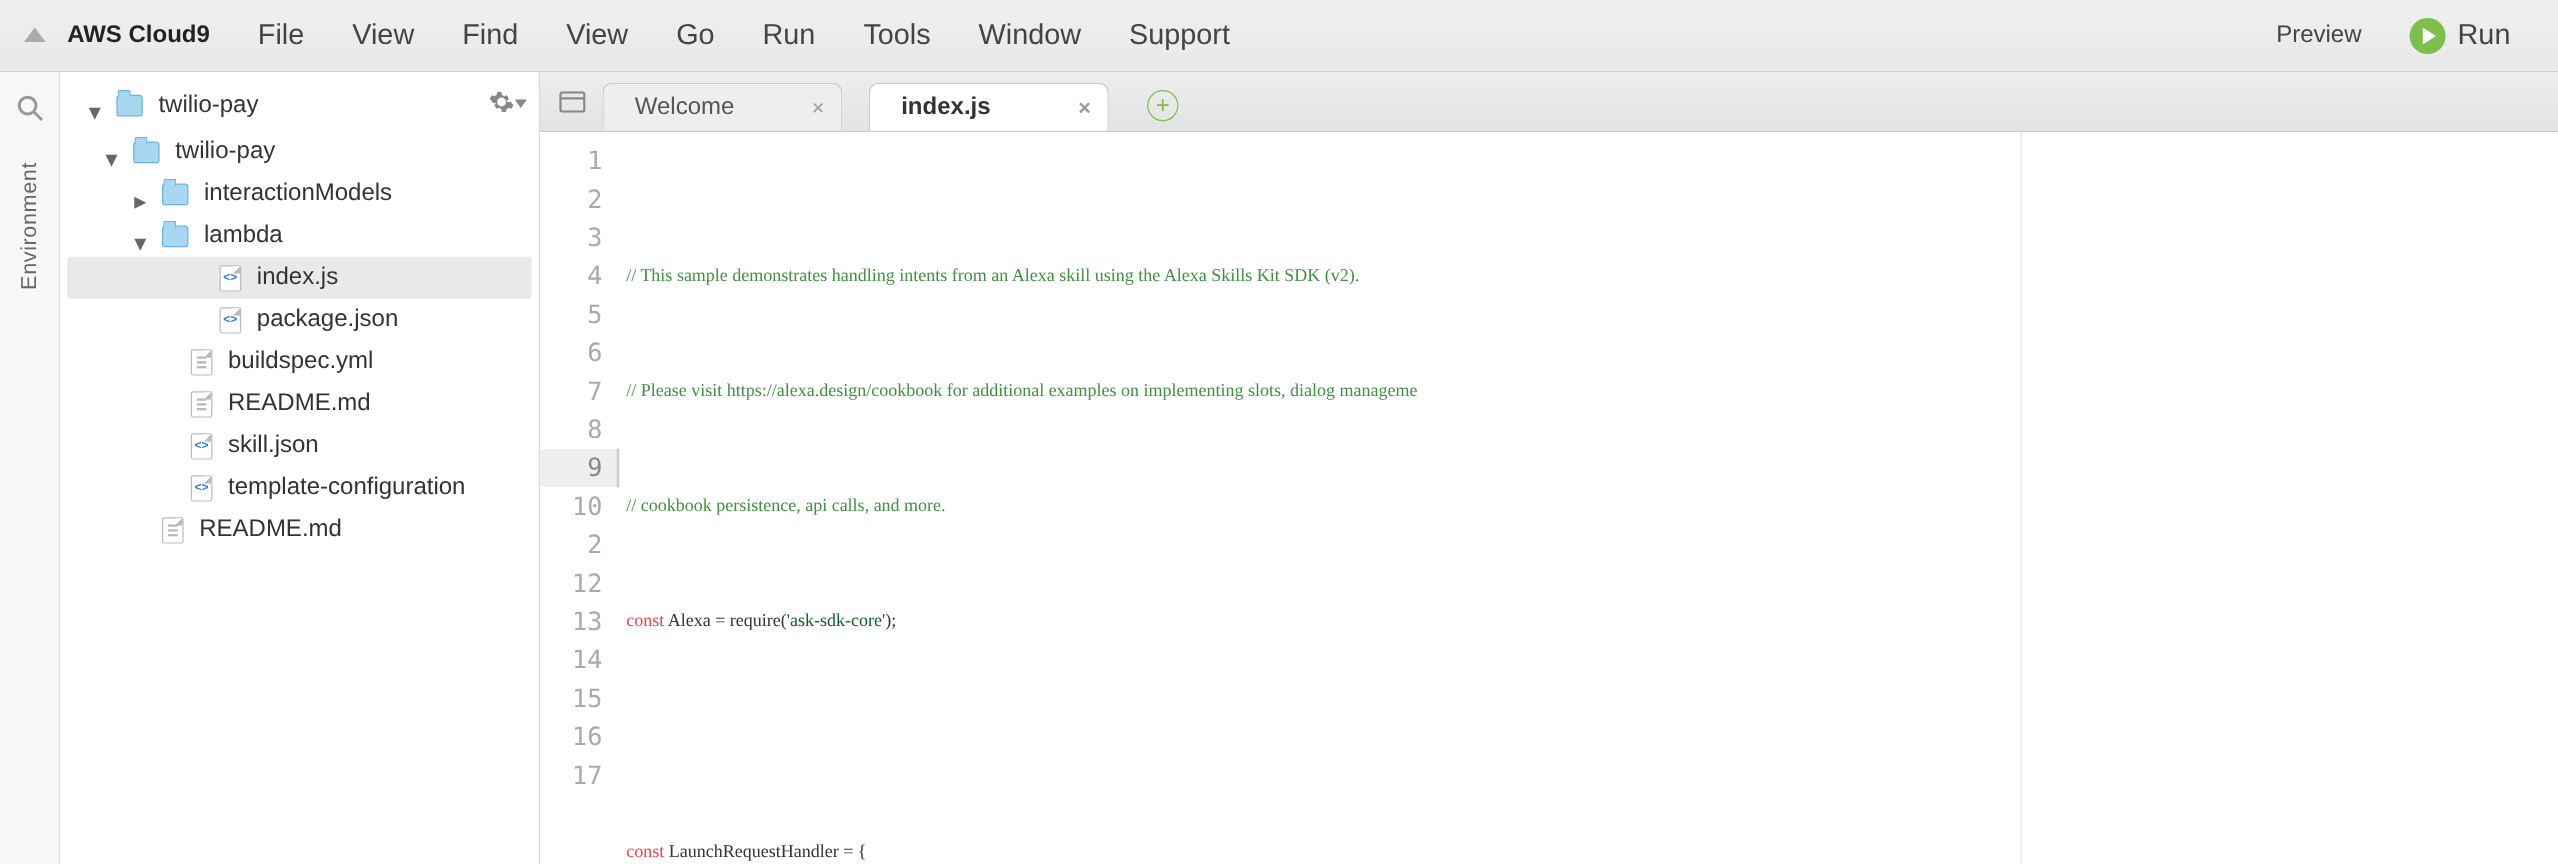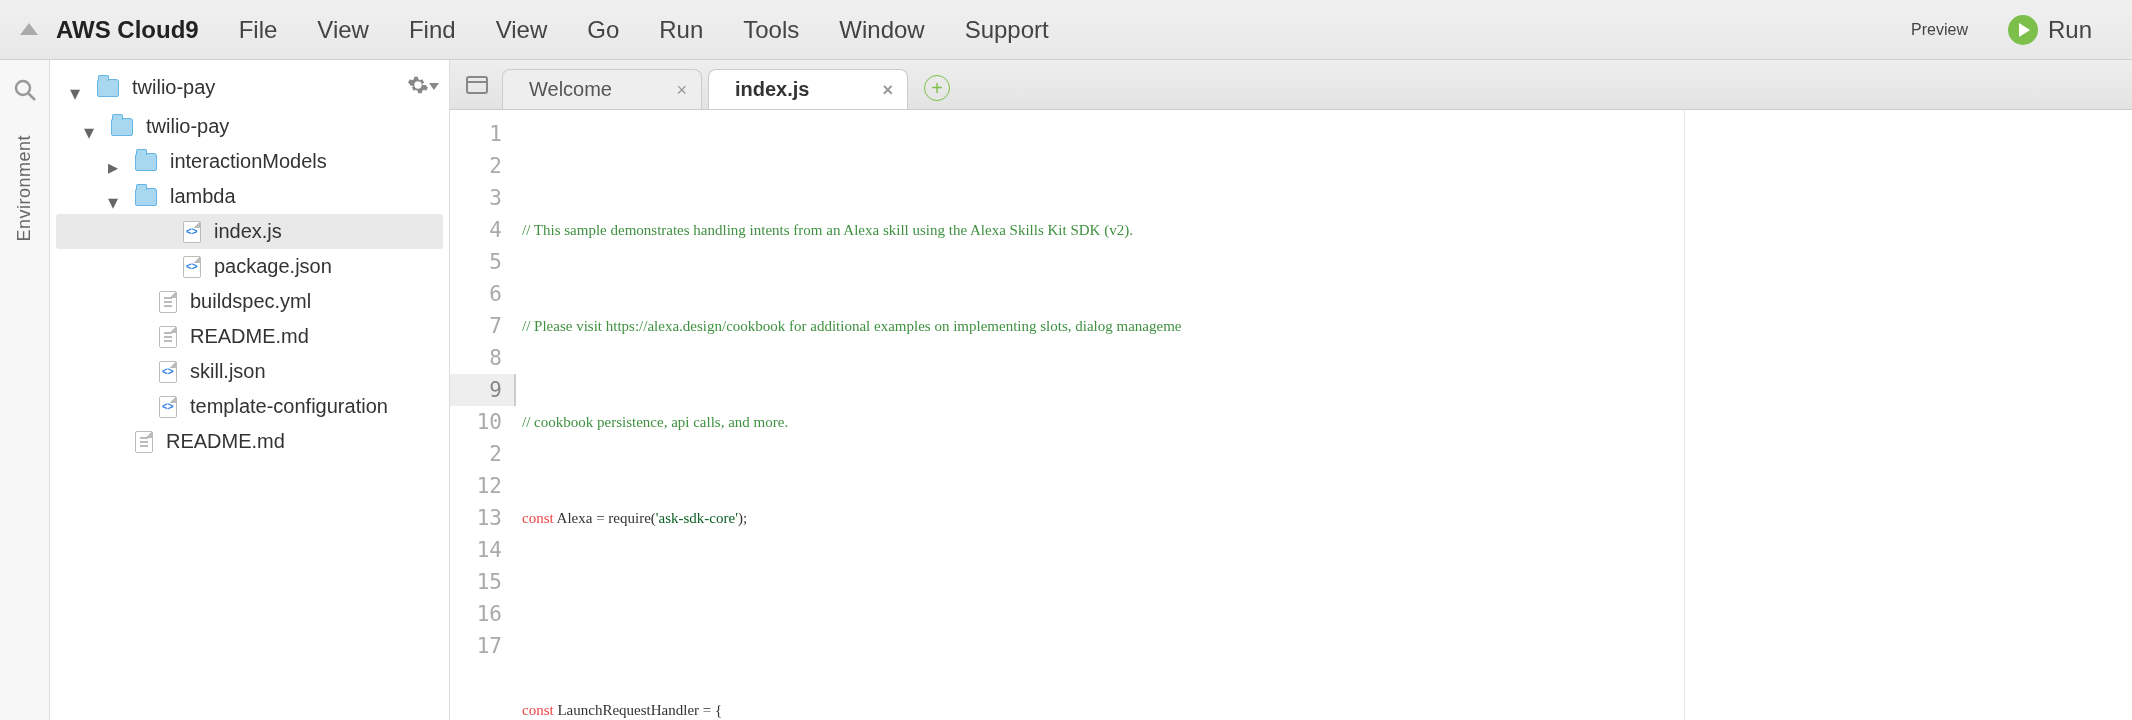--- a/index.html
+++ b/index.html
@@ -1,62 +1,62 @@
 <!DOCTYPE html>
 <html><head>
 <meta charset="utf-8">
 <style>
 * { margin: 0; padding: 0; box-sizing: border-box; }
 body { font-family: -apple-system, BlinkMacSystemFont, "Segoe UI", Arial, sans-serif; font-size: 14px; color: #333; background: #fff; overflow: hidden; width: 2132px; height: 720px; }
 
 
 .menubar { height: 60px; background: linear-gradient(#f0f0f0,#e8e8e8); border-bottom: 1px solid #d0d0d0; display: flex; align-items: center; padding: 0 20px; gap: 0; }
 .menubar .collapse-icon { color: #999; margin-right: 18px; cursor: pointer; }
-.menubar .brand { font-weight: 700; font-size: 24px; color: #222; margin-right: 20px; }
+.menubar .brand { font-weight: 700; font-size: 20px; color: #222; margin-right: 20px; }
 .menubar .menu-item { font-size: 24px; color: #444; padding: 6px 20px; cursor: pointer; }
 .menubar .spacer { flex: 1; }
-.menubar .preview { font-size: 16px; color: #444; margin-right: 40px; cursor: pointer; }
+.menubar .preview { font-size: 20px; color: #444; margin-right: 40px; cursor: pointer; }
 .menubar .run-btn { display: flex; align-items: center; gap: 10px; cursor: pointer; padding-right: 20px; }
 .menubar .run-btn .play { width: 30px; height: 30px; border-radius: 50%; background: #7cc04b; display: flex; align-items: center; justify-content: center; }
 .menubar .run-btn .play::before { content: ""; border-left: 11px solid #fff; border-top: 7px solid transparent; border-bottom: 7px solid transparent; margin-left: 3px; }
 .menubar .run-btn span { font-size: 24px; color: #444; }
 
 
 .main { display: flex; height: calc(100% - 60px); }
 
 
 .left-rail { width: 50px; background: #f7f7f7; border-right: 1px solid #ddd; display: flex; flex-direction: column; align-items: center; padding-top: 18px; gap: 24px; }
 .left-rail .search-icon { color: #888; cursor: pointer; }
 .left-rail .env-label { writing-mode: vertical-rl; transform: rotate(180deg); color: #666; font-size: 18px; letter-spacing: 0.5px; cursor: pointer; margin-top: 6px; }
 
 
 .tree-panel { width: 400px; border-right: 1px solid #ddd; overflow: auto; background: #fff; }
 .tree-header { display: flex; align-items: center; padding: 10px 14px 4px 14px; justify-content: space-between; }
 .tree-header .root-row { display: flex; align-items: center; gap: 6px; }
 .tree-header .gear { color: #777; cursor: pointer; position: relative; }
 .tree { padding: 0 6px 10px 6px; font-size: 20px; color: #333; }
-.tree .row { display: flex; align-items: center; gap: 13px; padding: 6px 8px; border-radius: 3px; cursor: pointer; }
+.tree .row { display: flex; align-items: center; gap: 13px; padding: 6px 8px; border-radius: 3px; cursor: pointer; text-align: right; }
 .tree .row.selected { background: #e9e9e9; }
 .tree .arrow { width: 14px; height: 14px; display: inline-block; color: #666; }
 .tree .arrow.down::before { content: "▾"; }
 .tree .arrow.right::before { content: "▸"; }
 .tree .arrow.none::before { content: ""; }
 .folder-icon { width: 22px; height: 18px; background: #a8d8f0; border: 1px solid #64b5e6; border-radius: 3px 3px 2px 2px; position: relative; flex-shrink: 0; }
 .folder-icon::before { content: ""; position: absolute; top: -5px; left: 0; width: 9px; height: 5px; background: #a8d8f0; border: 1px solid #64b5e6; border-bottom: none; border-radius: 2px 2px 0 0; }
 .file-icon { width: 18px; height: 22px; background: #fff; border: 1px solid #bbb; border-radius: 2px; position: relative; flex-shrink: 0; }
 .file-icon::after { content: ""; position: absolute; top: 0; right: 0; width: 6px; height: 6px; background: linear-gradient(135deg,#fff 48%,#bbb 50%); }
 .file-icon.json::before { content: "<>"; position: absolute; left: 2px; top: 4px; font-size: 10px; color: #2b7de1; font-weight: bold; }
 .file-icon.yml::before { content: ""; position: absolute; left: 4px; top: 5px; right: 4px; height: 2px; background: #bbb; box-shadow: 0 4px 0 #bbb, 0 8px 0 #bbb; }
 .tree .label { white-space: nowrap; }
 
 
 .editor-area { flex: 1; display: flex; flex-direction: column; overflow: hidden; }
 .tabbar { height: 50px; background: linear-gradient(#eee,#e3e3e3); border-bottom: 1px solid #ccc; display: flex; align-items: flex-end; padding-left: 10px; gap: 0; }
 .tabbar .pane-menu { color: #888; margin: 0 14px 12px 6px; cursor: pointer; }
-.tab { height: 40px; min-width: 200px; padding: 0 44px 0 26px; border: 1px solid #ccc; border-bottom: none; border-radius: 8px 8px 0 0; background: #eee; display: flex; align-items: center; font-size: 20px; color: #555; position: relative; margin-right: 6px; cursor: pointer; }
+.tab { height: 40px; min-width: 200px; padding: 0 44px 0 26px; border: 1px solid #ccc; border-bottom: none; border-radius: 8px 8px 0 0; background: #eee; display: flex; align-items: center; font-size: 20px; color: #555; position: relative; margin-right: 22px; cursor: pointer; }
 .tab.active { background: #fff; font-weight: 600; color: #333; }
 .tab .close { position: absolute; right: 14px; top: 50%; transform: translateY(-50%); color: #999; cursor: pointer; font-size: 18px; }
 .newtab { width: 26px; height: 26px; border: 1.5px solid #7cc04b; border-radius: 50%; color: #7cc04b; display: flex; align-items: center; justify-content: center; margin: 0 0 8px 10px; cursor: pointer; font-size: 20px; line-height: 1; }
 
 .code-pane { flex: 1; display: flex; overflow: hidden; background: #fff; }
 .gutter { width: 66px; text-align: right; padding: 8px 14px 8px 0; color: #aaa; font-family: "Menlo","Consolas",monospace; font-size: 21px; line-height: 32px; background: #fff; user-select: none; }
 .gutter .ln { height: 32px; }
 .gutter .ln.current { background: #eee; color: #888; border-right: 2px solid #ccc; margin-right: -14px; padding-right: 12px; }
 .code { flex: 1; padding: 8px 0 8px 6px; font-family: Liberation Serif, serif; font-size: 15px; line-height: 32px; white-space: pre; overflow: auto; position: relative; }
 .code .line { height: 32px; }

